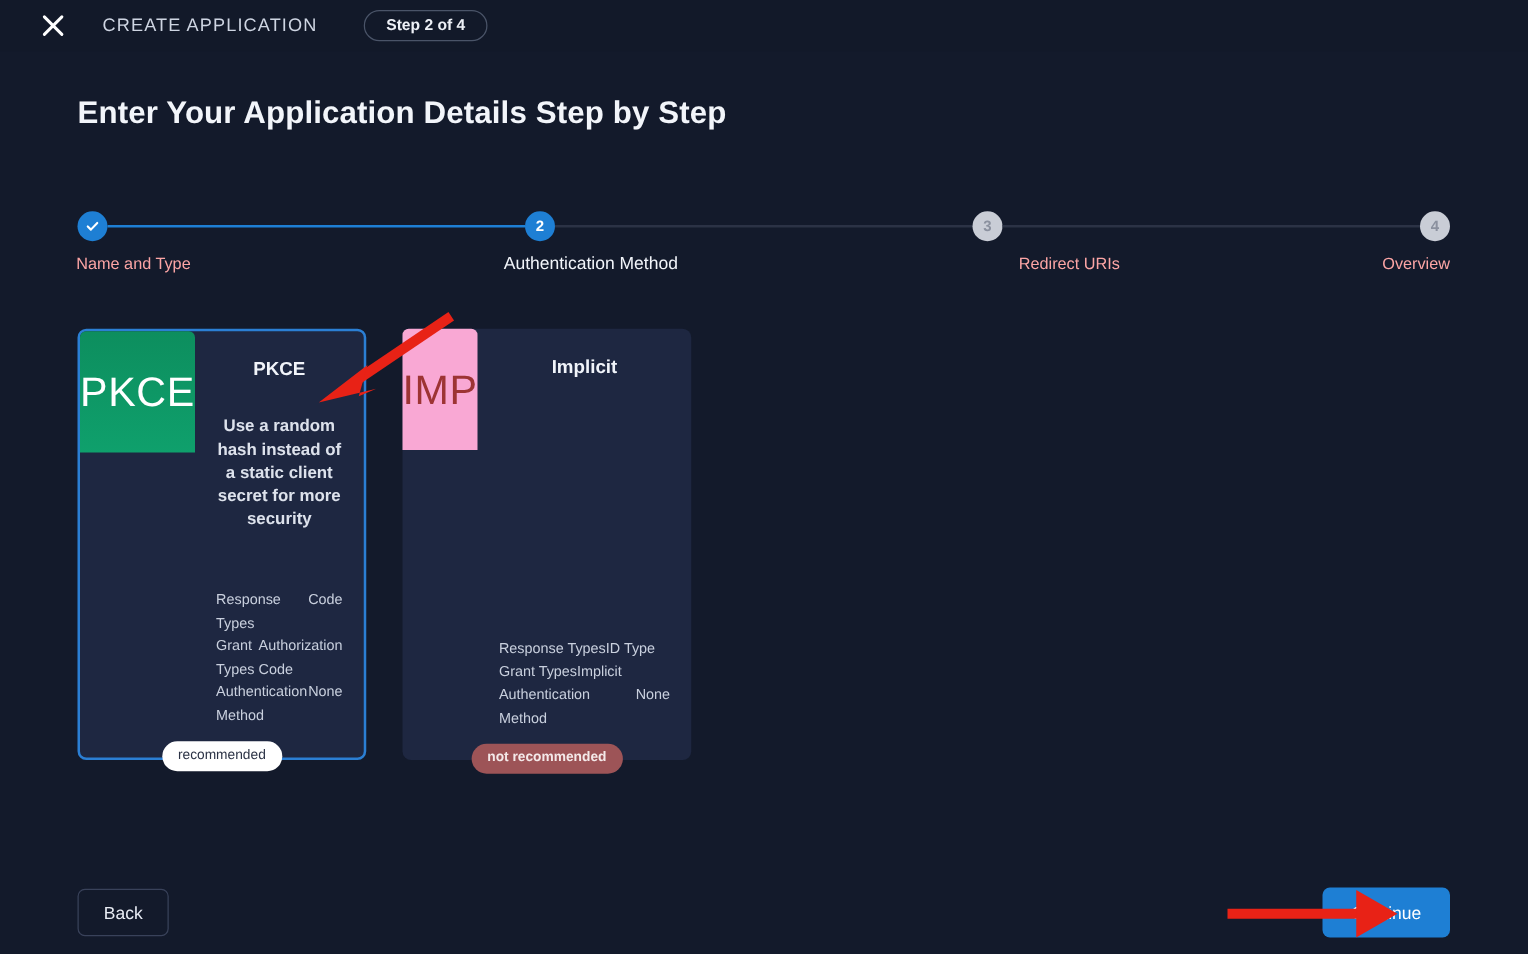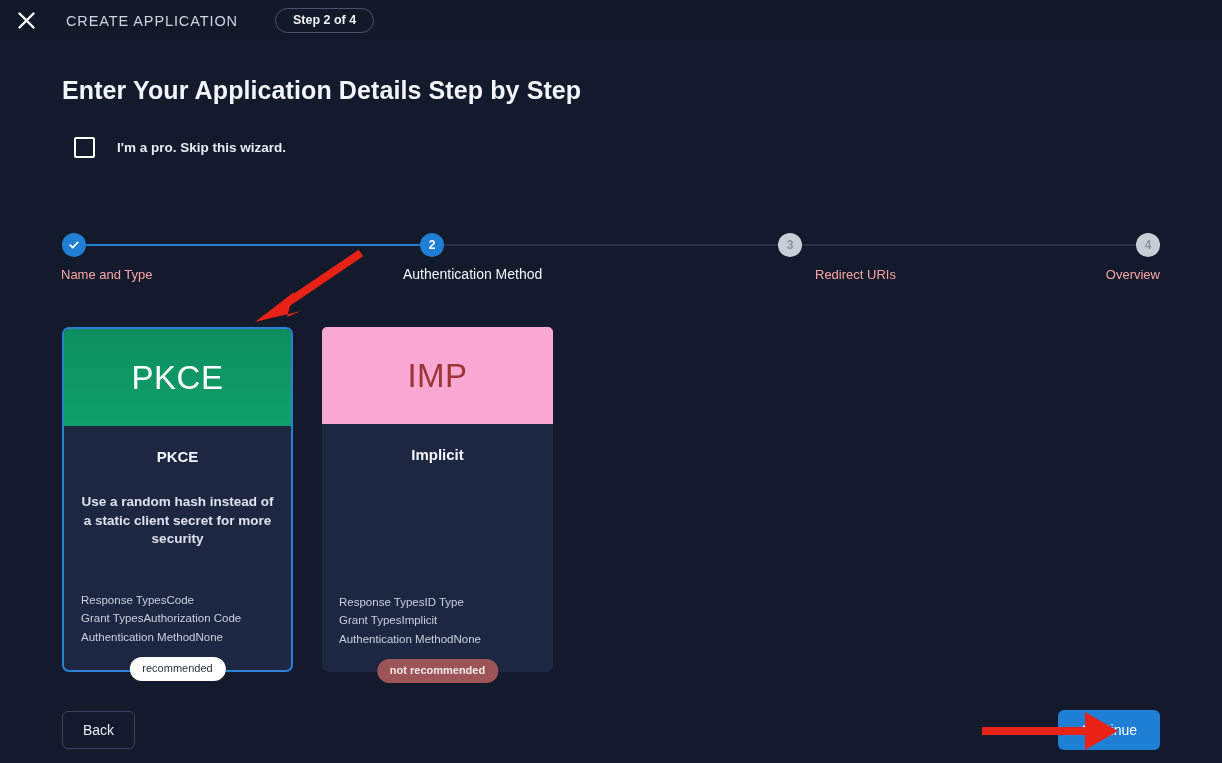--- a/index.html
+++ b/index.html
@@ -13,21 +13,21 @@
     overflow: hidden;
     position: relative;
   }
 
   
   .topbar {
     height: 41px;
     background: #121929;
     display: flex;
     align-items: center;
-    padding-left: 6px;
+    padding-left: 22px;
     position: relative;
   }
   .close-btn {
     width: 40px; height: 40px;
     display: flex; align-items: center; justify-content: center;
     cursor: pointer;
   }
   .close-btn svg { display: block; }
   .topbar-title {
     margin-left: 20px;
@@ -135,21 +135,21 @@
     gap: 29px;
     position: relative;
   }
   .card {
     width: 231px;
     height: 345px;
     border-radius: 7px;
     position: relative;
     background: #1e2741;
     display: flex;
-    flex-direction: column;
+    flex-direction: row;
     cursor: pointer;
   }
   .card.selected {
     border: 2px solid #2b7fd4;
   }
   .card-banner {
     height: 97px;
     border-radius: 5px 5px 0 0;
     display: flex;
     align-items: center;
@@ -268,26 +268,20 @@
     </svg>
   </div>
   <div class="topbar-title">CREATE APPLICATION</div>
   <div class="step-pill">Step 2 of 4</div>
 </div>
 
 <div class="content">
 
   <h1 class="page-title">Enter Your Application Details Step by Step</h1>
 
-  <div class="skip-row">
-    <span class="cb-wrap">
-      <span class="checkbox"></span>
-    </span>
-    <span class="skip-label">I'm a pro. Skip this wizard.</span>
-  </div>
 
   <div class="stepper">
     <div class="step-track">
 
       <div class="step-node done">
         <svg width="12" height="12" viewBox="0 0 12 12" aria-hidden="true">
           <path d="M2.2 6.2 L4.7 8.7 L9.8 3.4" fill="none" stroke="#ffffff" stroke-width="1.7" stroke-linecap="round" stroke-linejoin="round"></path>
         </svg>
       </div>
 

